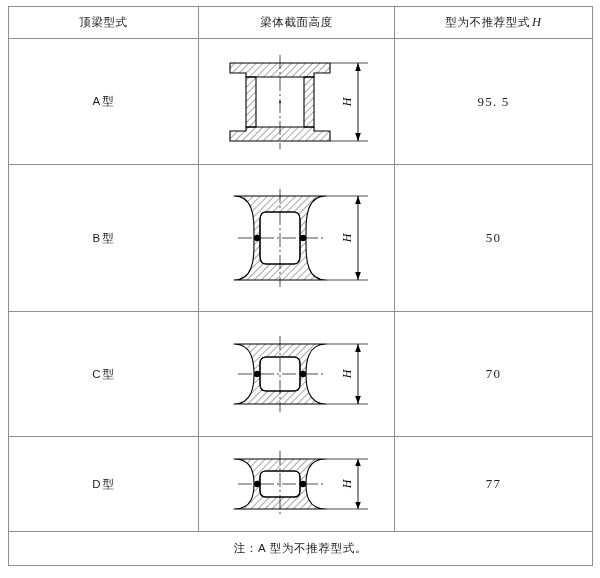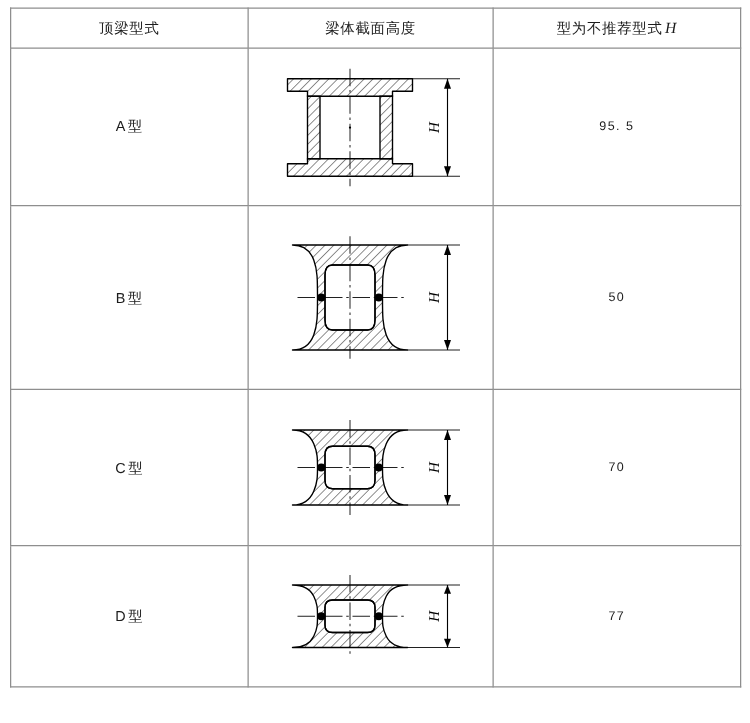--- a/index.html
+++ b/index.html
@@ -63,32 +63,32 @@
   }
 
   .type-cell {
     font-size: 11.5px;
     letter-spacing: 0.8px;
     color: #1c1c1c;
   }
   .type-cell .lat { letter-spacing: 0; padding-right: 2px; }
 
   .value-cell {
-    font-size: 10px;
+    font-size: 13px;
     letter-spacing: 1.2px;
     color: #1c1c1c;
-    font-family: Liberation Sans, sans-serif;
+    font-family: Liberation Serif, serif;
   }
 
   .fig-cell { padding: 0; }
 
   .row-a  { height: 126px; padding-left: 44px; }
   .row-b  { height: 147px; }
   .row-c  { height: 125px; }
-  .row-d  { height: 113px; }
+  .row-d  { height: 95px; }
 
   .note-cell {
     height: 33px;
     text-align: left;
     font-size: 11.5px;
     letter-spacing: 0.7px;
     padding-left: 20px;
     color: #1c1c1c;
   }
 
@@ -285,17 +285,20 @@
               <line x1="150" y1="14" x2="150" y2="64" stroke="#000" stroke-width="0.9"></line>
               <path d="M 150,14 L 147.2,21 L 152.8,21 Z" fill="#000"></path>
               <path d="M 150,64 L 147.2,57 L 152.8,57 Z" fill="#000"></path>
               <text x="143" y="39" font-family="Liberation Serif, DejaVu Serif, serif" font-size="12" font-style="italic" fill="#000" text-anchor="middle" transform="rotate(-90 143 39)">H</text>
             </svg>
           </div>
         </td>
         <td class="value-cell">77</td>
       </tr>
 
+      <tr>
+        <td class="note-cell" colspan="3">注：A 型为不推荐型式。</td>
+      </tr>
 
     </tbody>
   </table>
 
 </div>
 
 </body></html>

